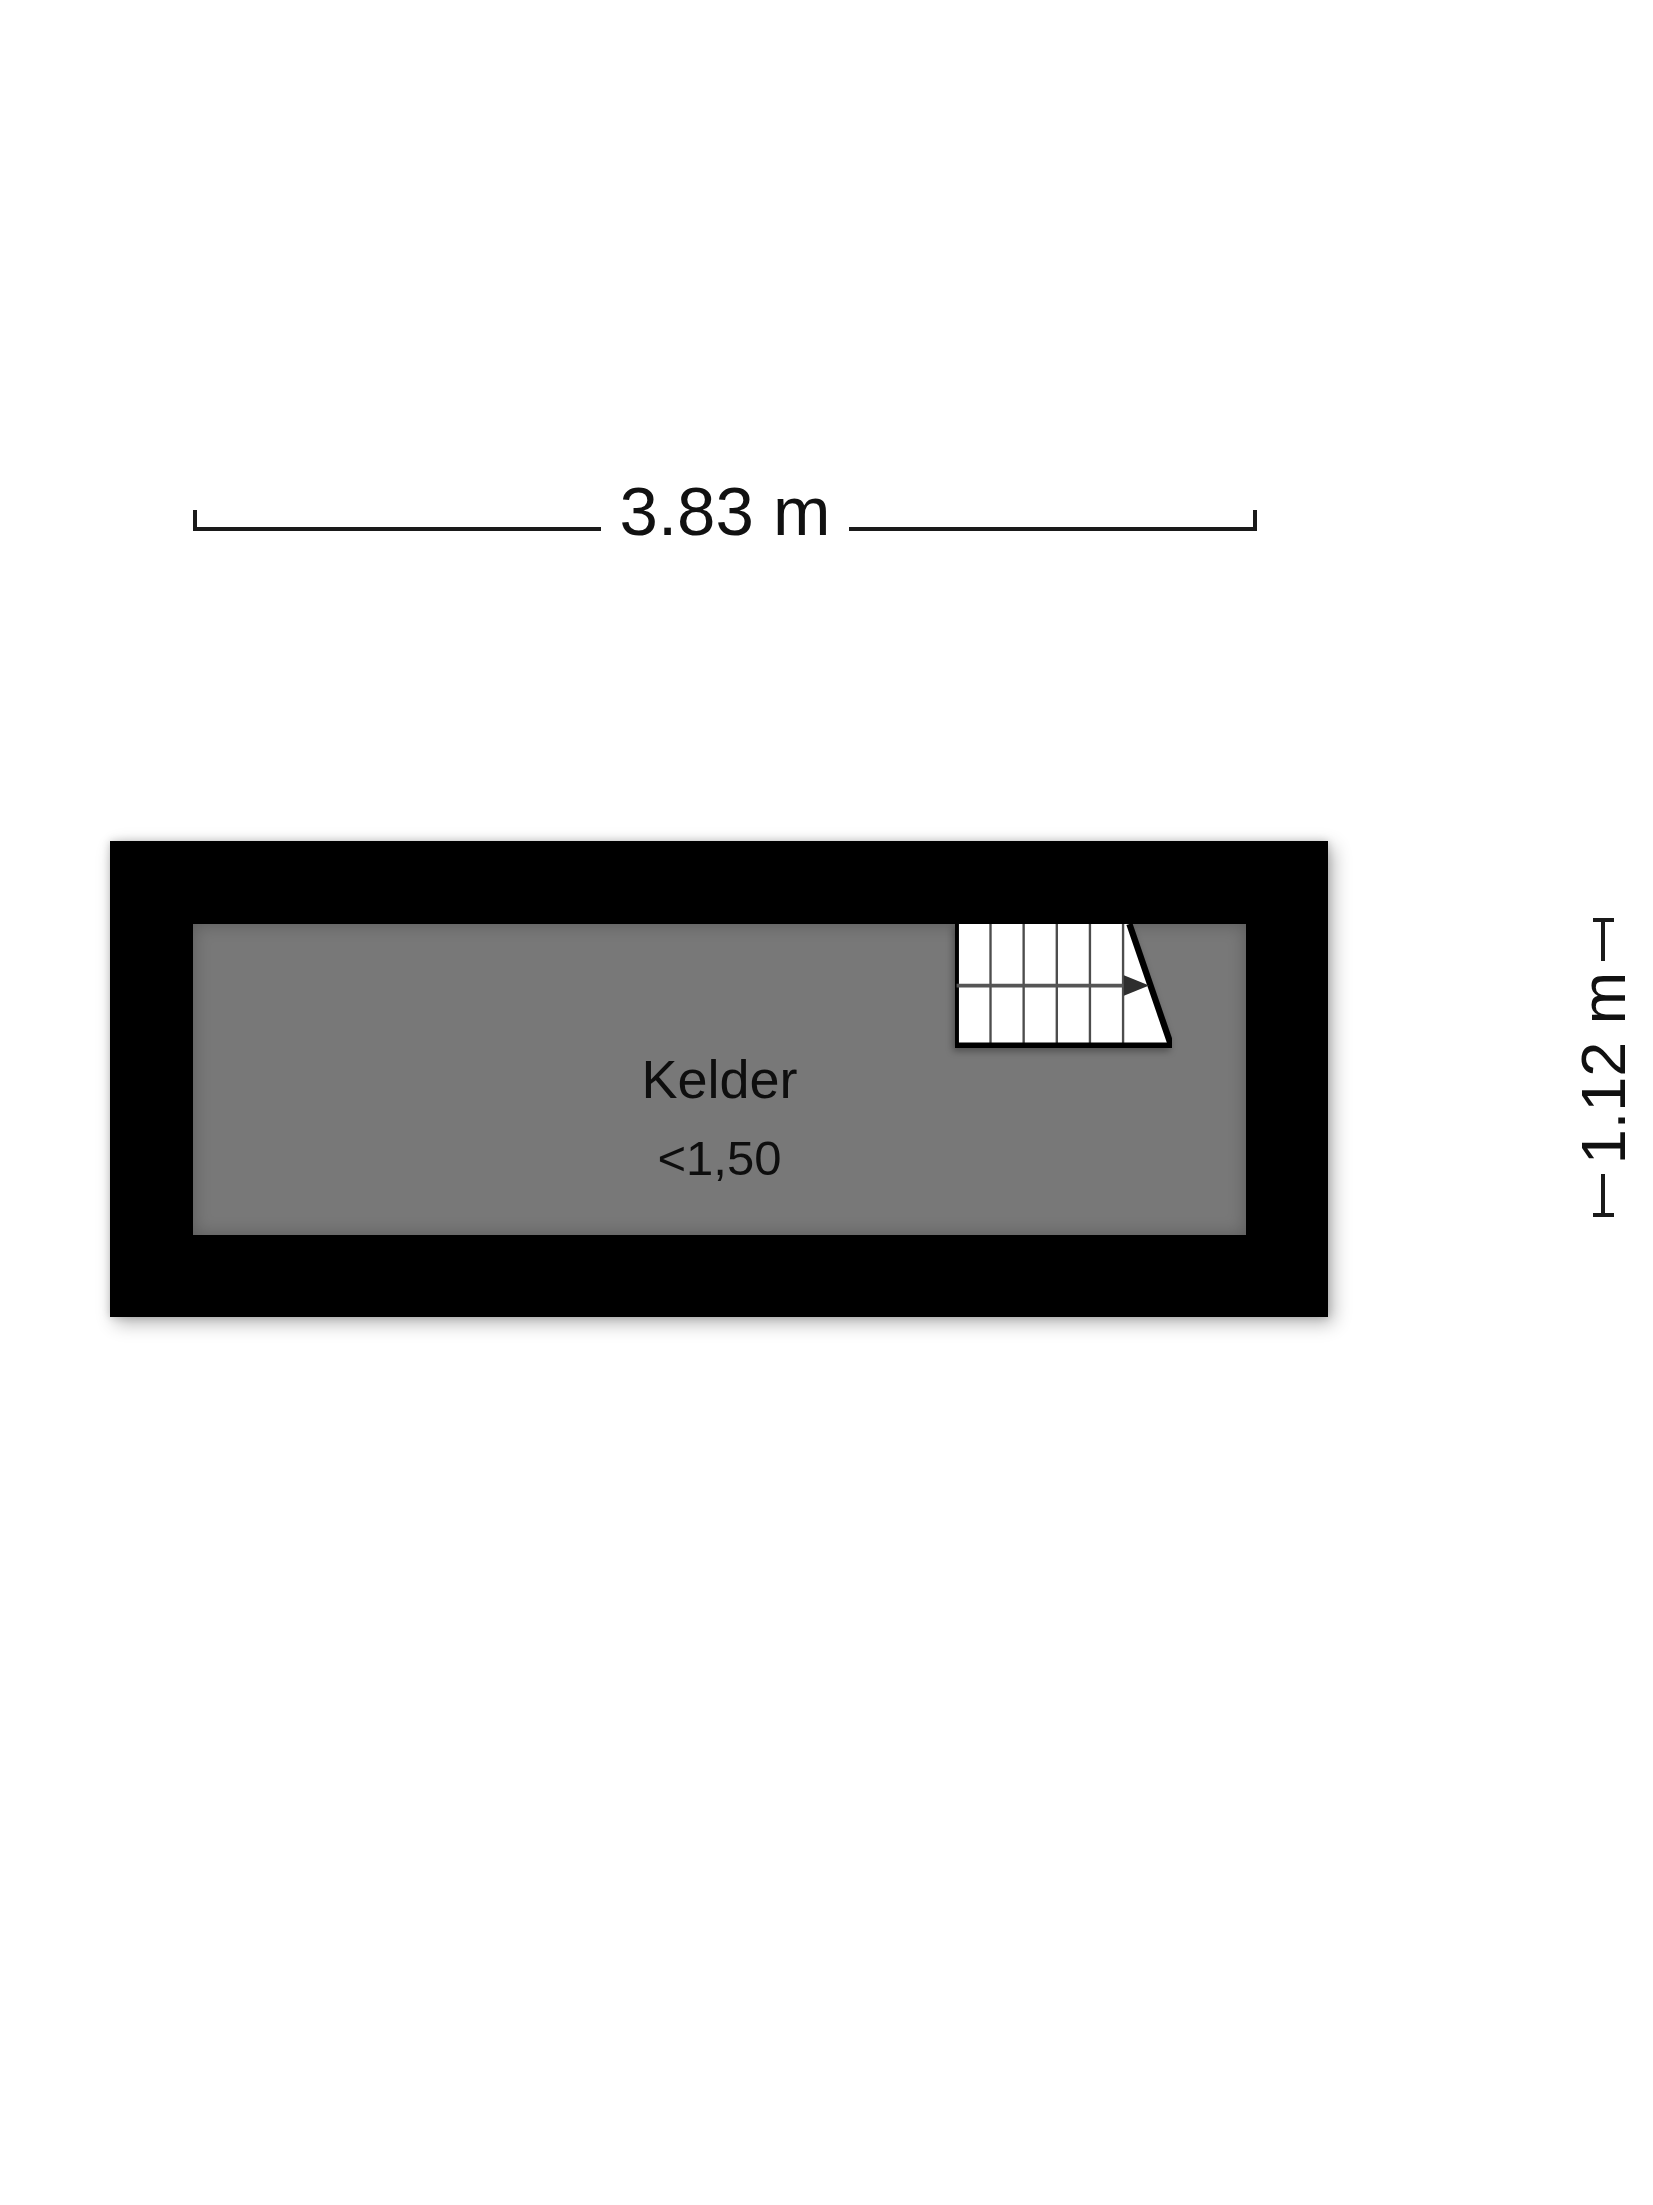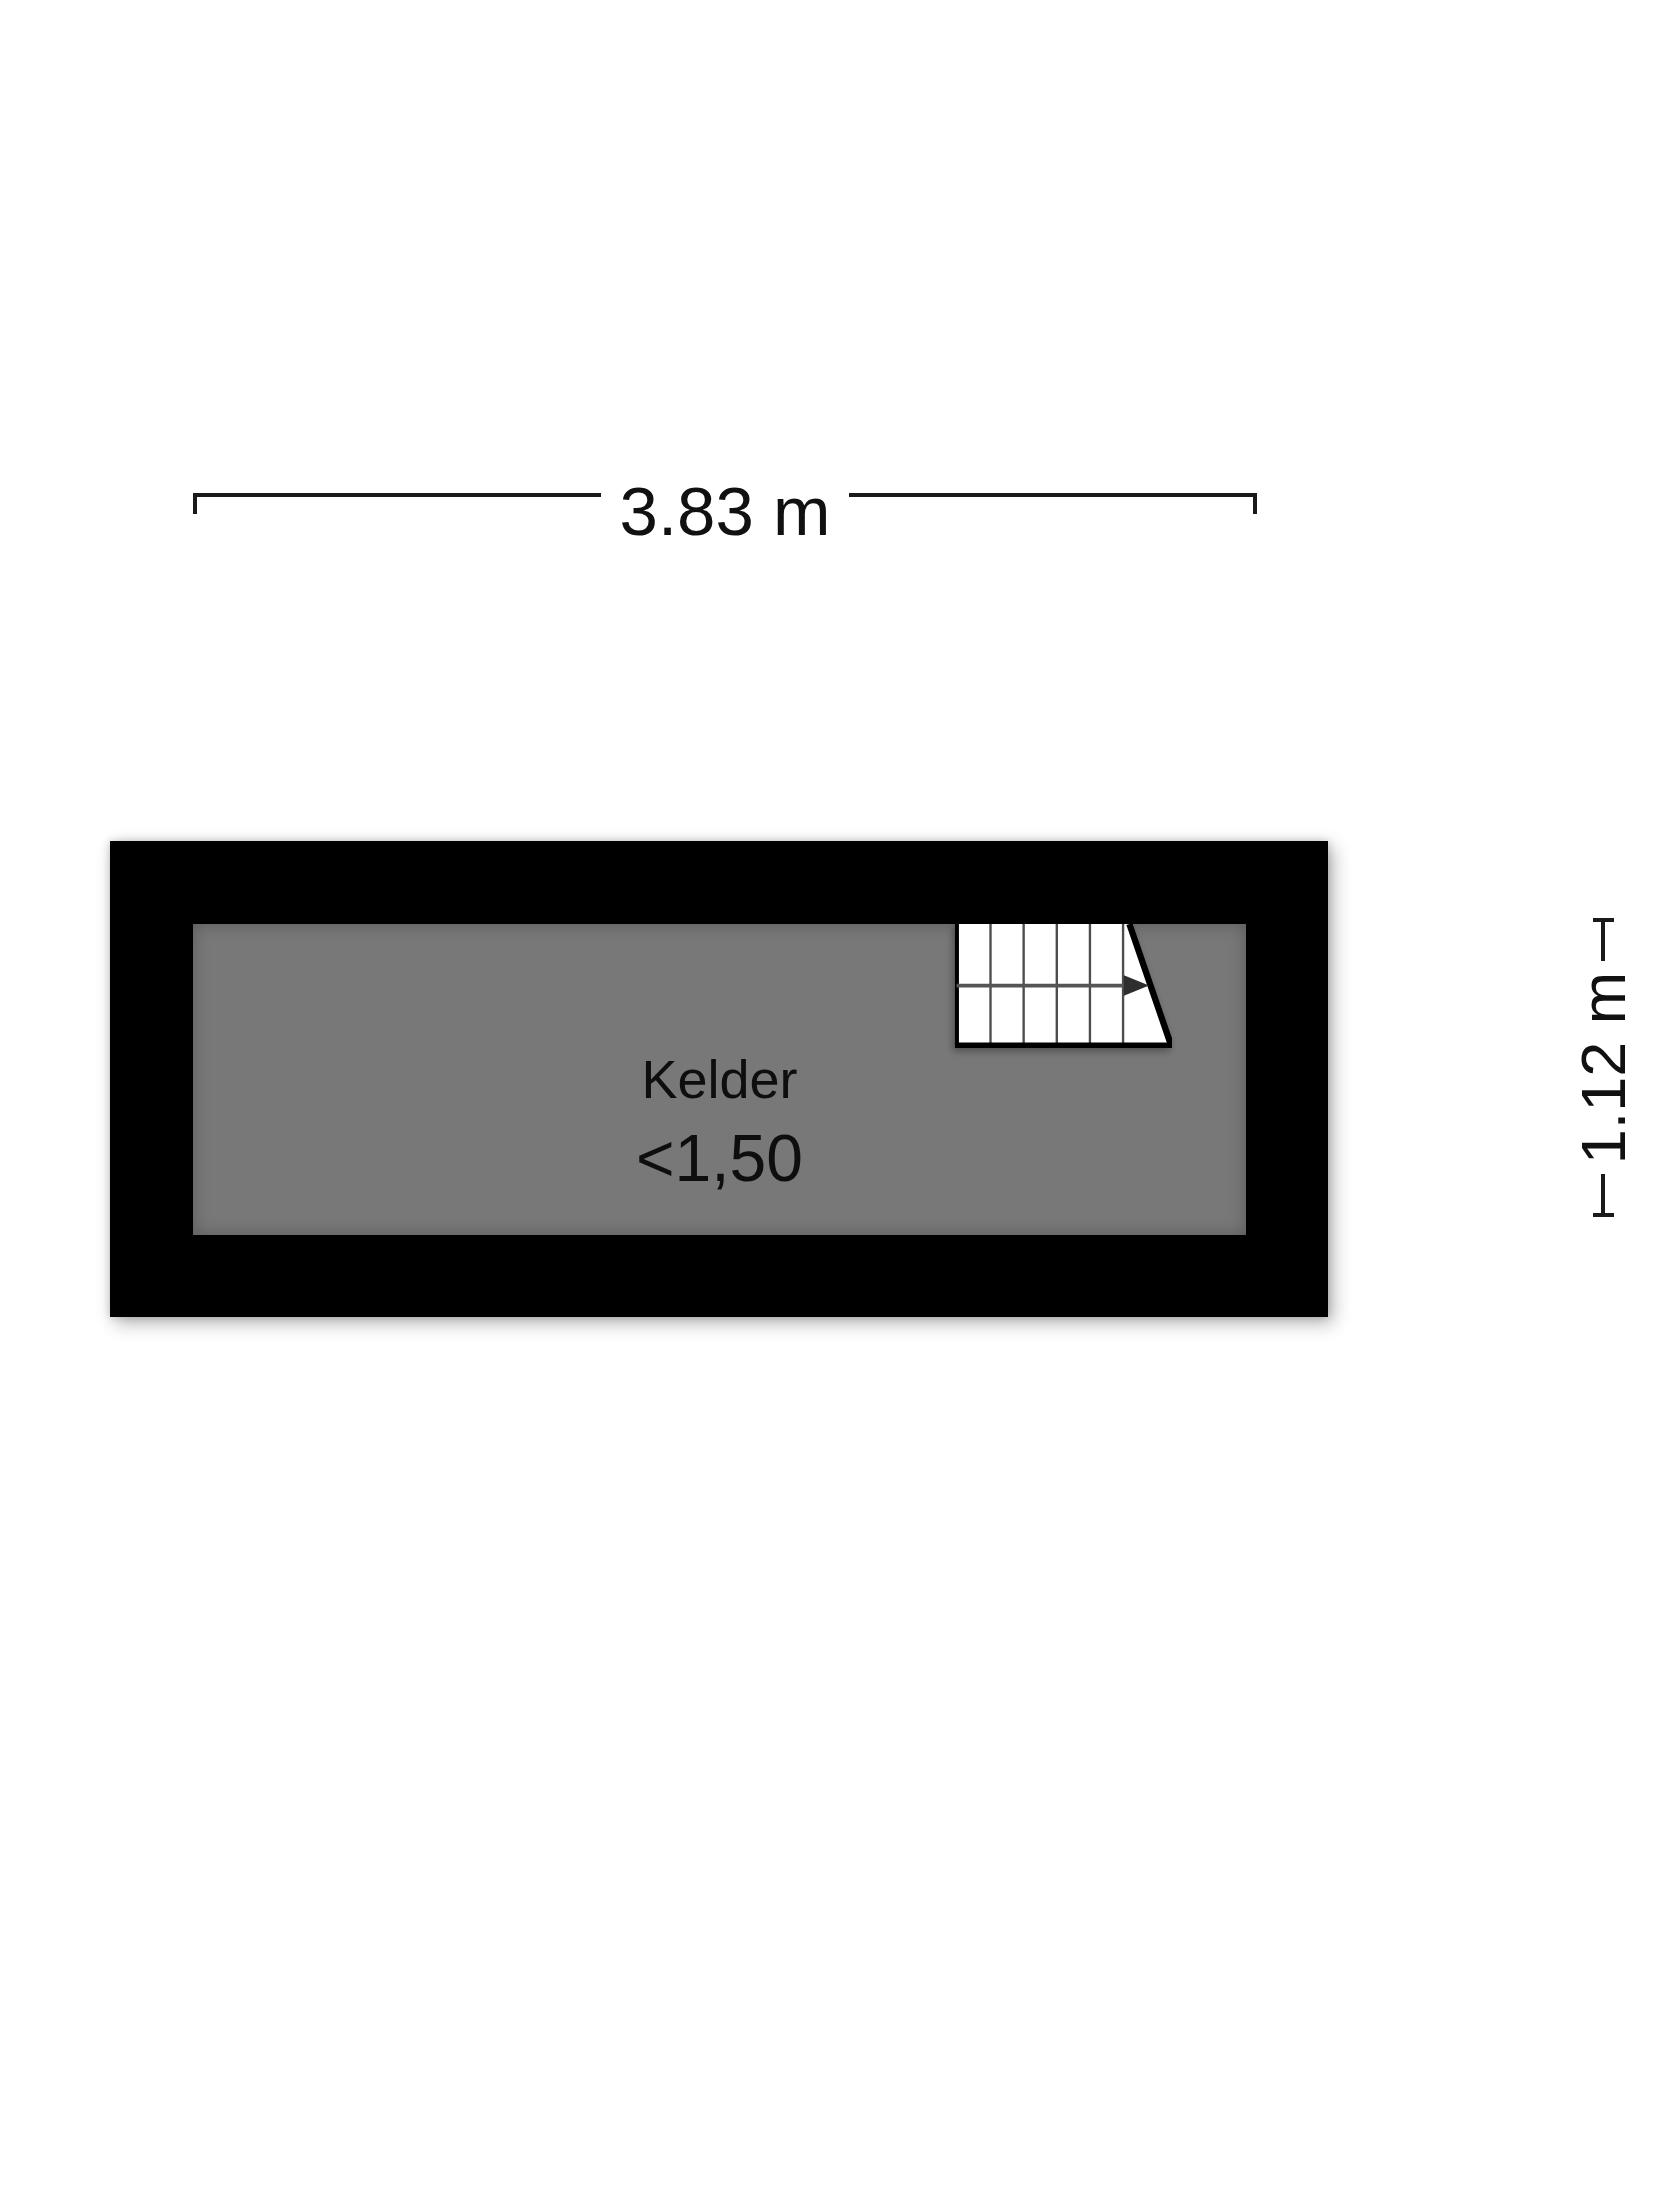--- a/index.html
+++ b/index.html
@@ -18,21 +18,21 @@
   }
 
   
   .dim-h {
     position: absolute;
     left: 193px;
     top: 493px;
     width: 1064px;
     height: 38px;
     display: flex;
-    align-items: flex-start;
+    align-items: flex-end;
   }
   .dim-h .tick {
     width: 3.9px;
     height: 21px;
     background: #1a1a1a;
     flex: 0 0 auto;
   }
   .dim-h .dline {
     height: 3.9px;
     background: #1a1a1a;
@@ -73,21 +73,21 @@
     transform: translate(-50%, -50%);
     font-size: 54px;
     white-space: nowrap;
     color: #0e0e0e;
   }
   .room-note {
     position: absolute;
     left: 50%;
     top: 234px;
     transform: translate(-50%, -50%);
-    font-size: 66px;
+    font-size: 49px;
     white-space: nowrap;
     color: #0e0e0e;
   }
   .stairs {
     position: absolute;
     left: 762px;
     top: 0px;
     width: 217px;
     height: 124px;
     filter: drop-shadow(-1.6px 3.2px 3.9px rgba(0,0,0,0.35));

